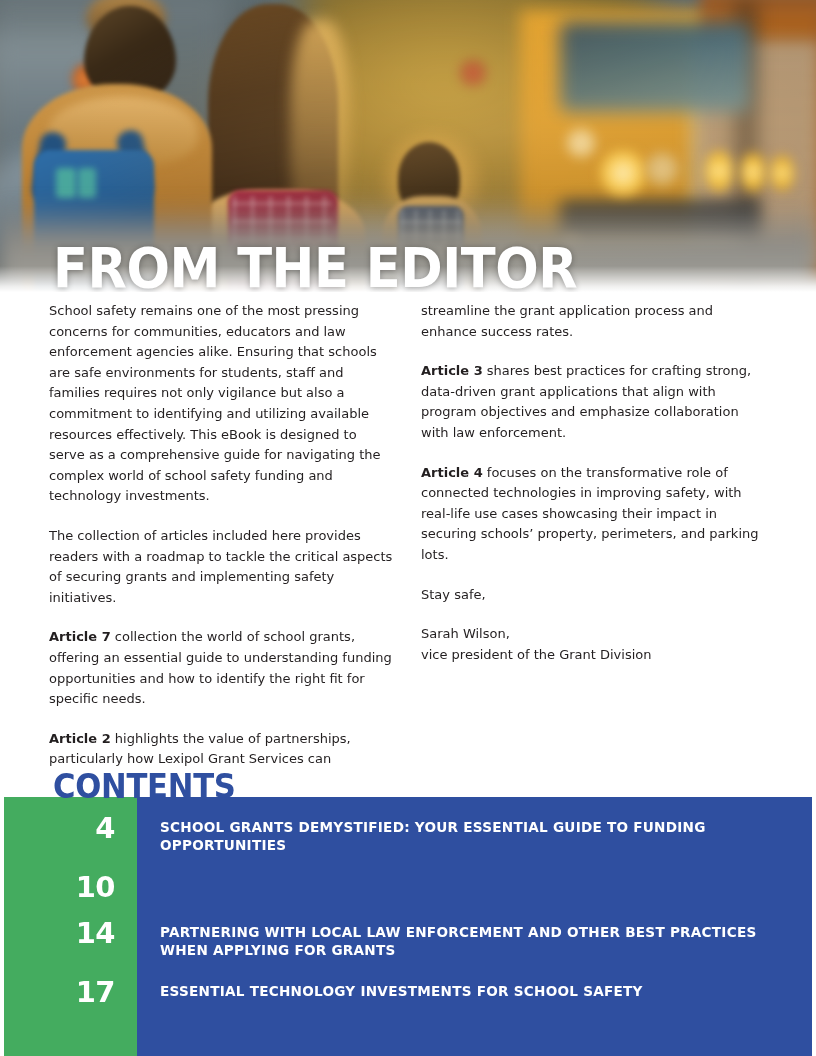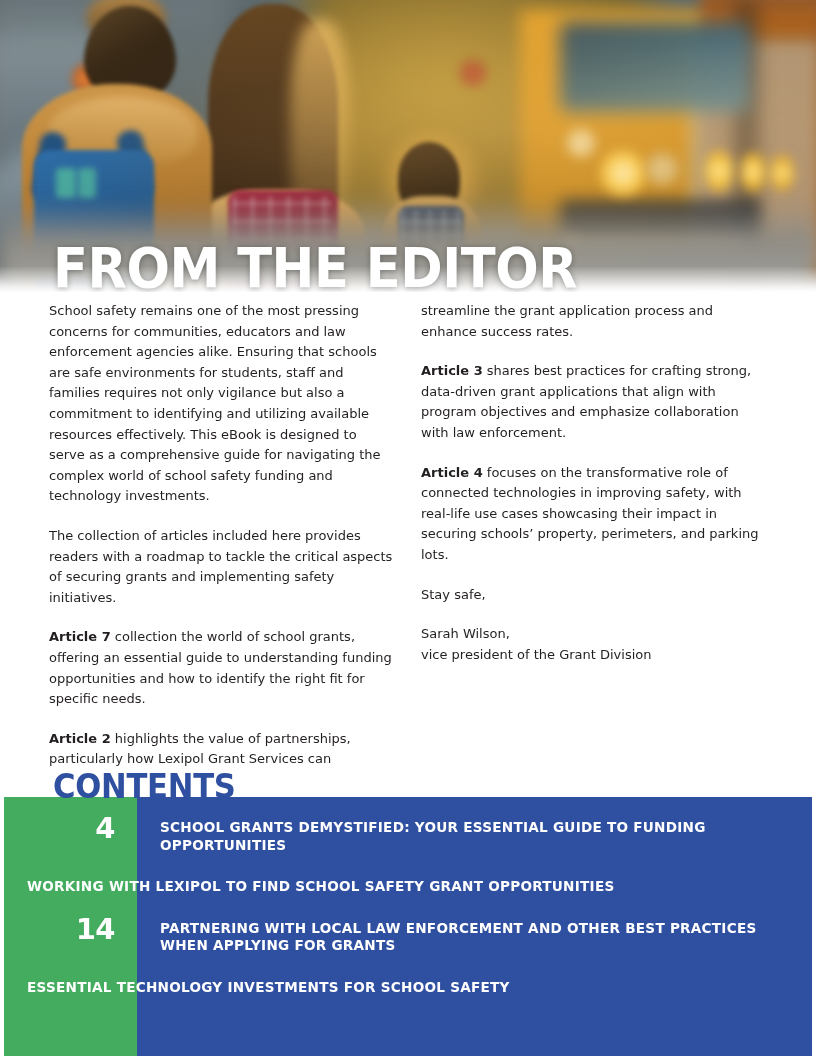--- a/index.html
+++ b/index.html
@@ -340,26 +340,27 @@
 <div class="toc-banner">
   <div class="toc-green"></div>
   <div class="toc-list">
 
     <div class="toc-row">
       <div class="toc-num">4</div>
       <div class="toc-text">SCHOOL GRANTS DEMYSTIFIED: YOUR ESSENTIAL GUIDE TO FUNDING OPPORTUNITIES</div>
     </div>
 
     <div class="toc-row">
-      <div class="toc-text">WORKING WITH LEXIPOL TO FIND SCHOOL SAFETY GRANT OPPORTUNITIES</div>
+      <div class="toc-num">10</div>
     </div>
 
     <div class="toc-row">
       <div class="toc-num">14</div>
       <div class="toc-text">PARTNERING WITH LOCAL LAW ENFORCEMENT AND OTHER BEST PRACTICES WHEN APPLYING FOR GRANTS</div>
     </div>
 
     <div class="toc-row">
+      <div class="toc-num">17</div>
       <div class="toc-text">ESSENTIAL TECHNOLOGY INVESTMENTS FOR SCHOOL SAFETY</div>
     </div>
 
   </div>
 </div>
 
 </body></html>

